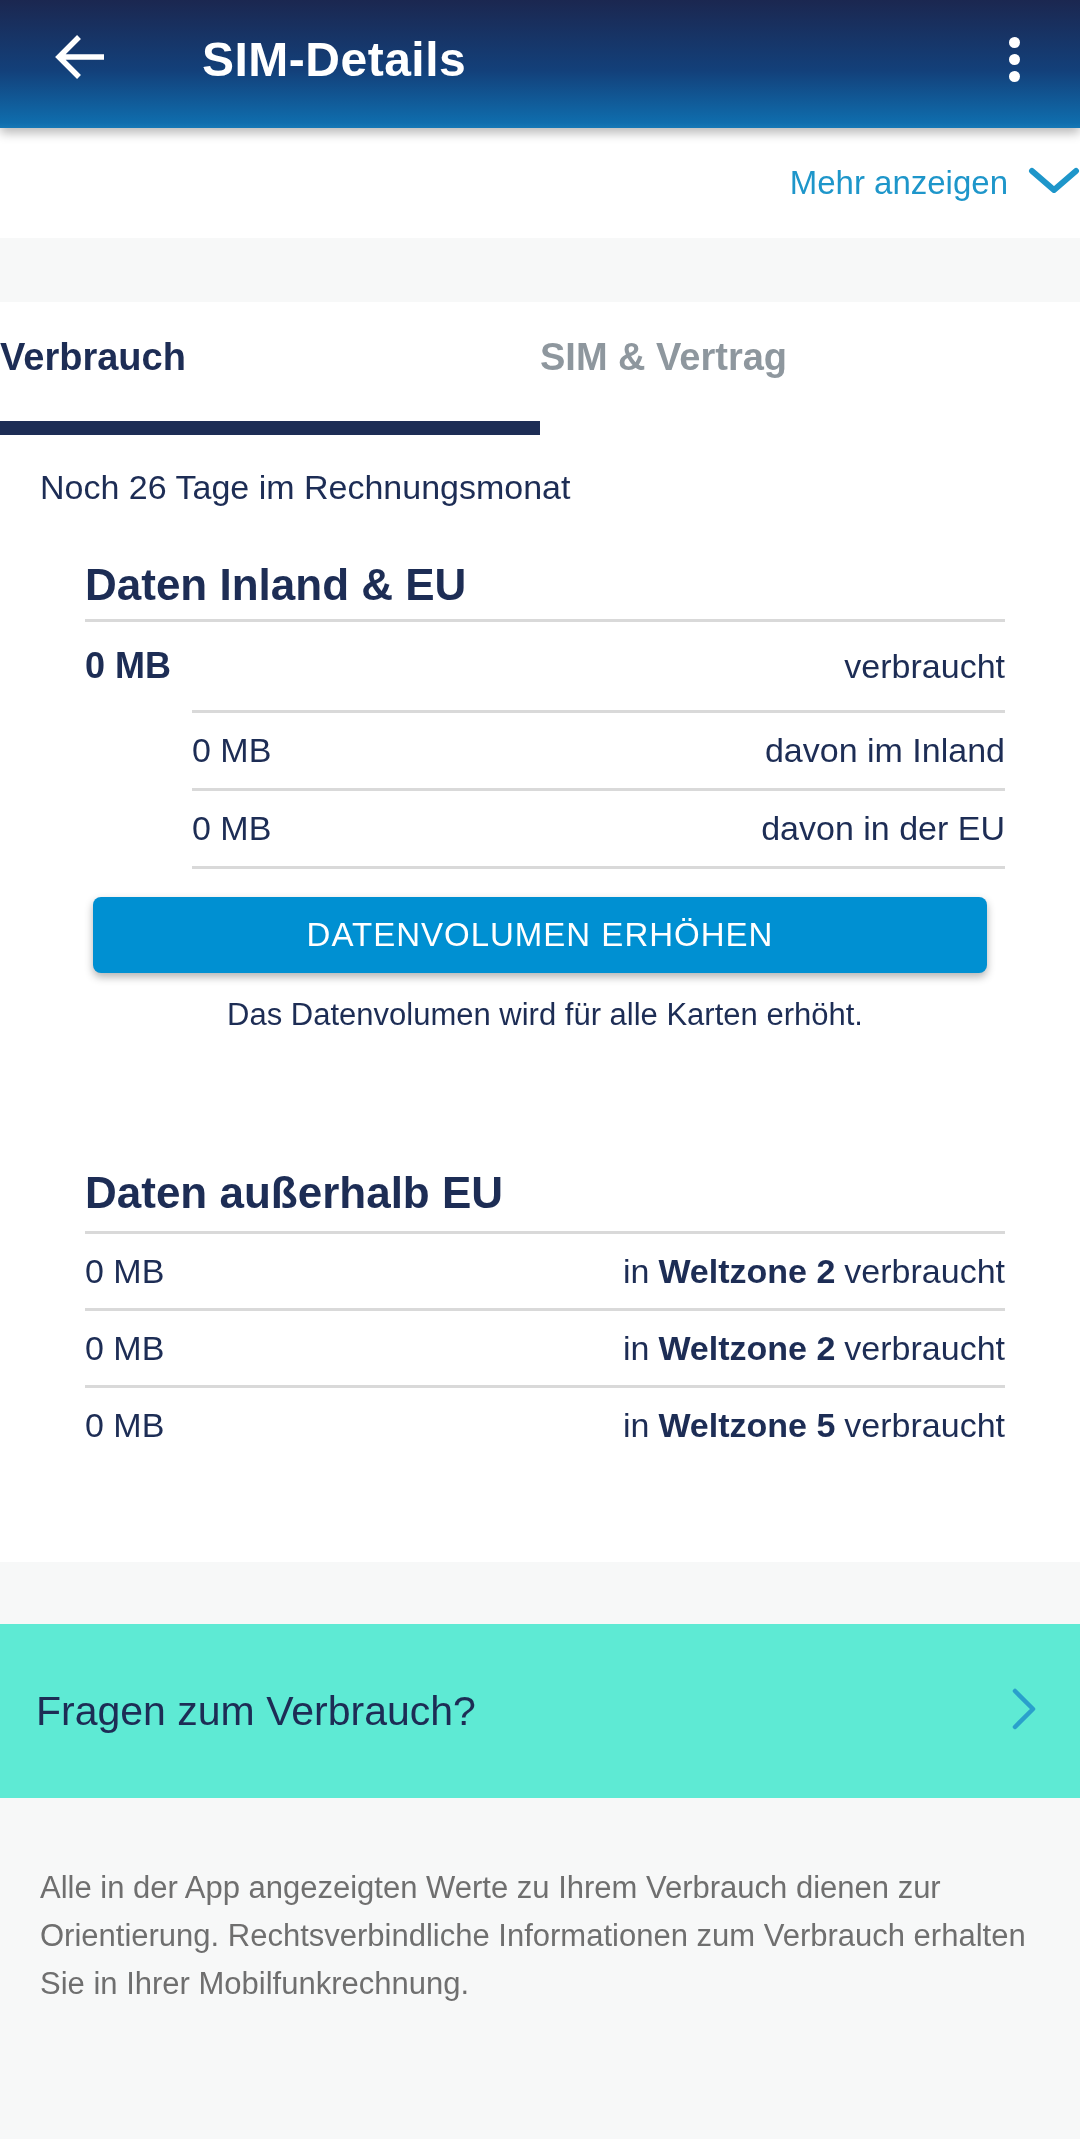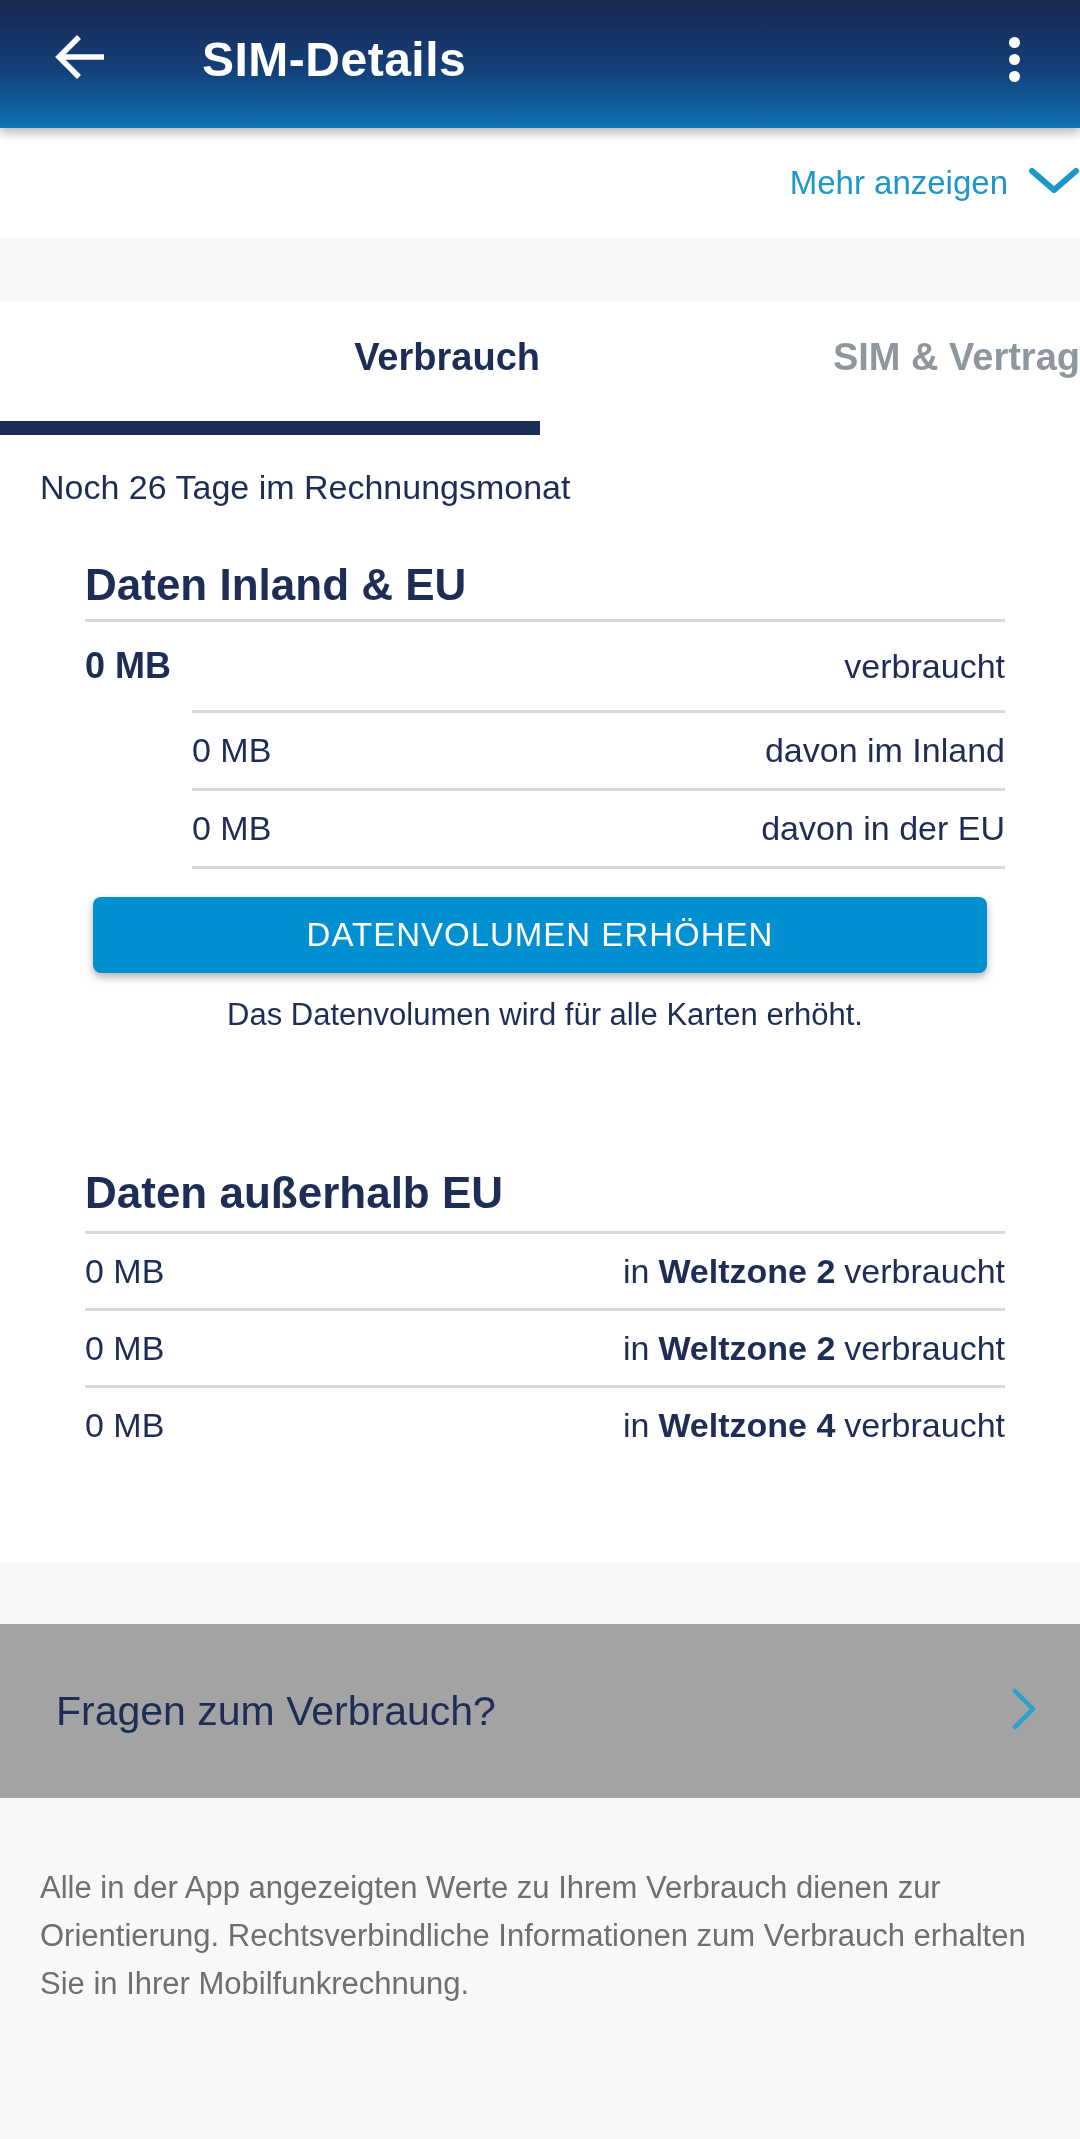--- a/index.html
+++ b/index.html
@@ -61,25 +61,24 @@
   .tabs {
     flex: 0 0 133px;
     background: #ffffff;
     display: flex;
     position: relative;
   }
   .tab {
     width: 50%;
     display: flex;
     align-items: center;
-    justify-content: flex-end;
+    justify-content: flex-start;
     padding-bottom: 22px;
     font-size: 38px;
     font-weight: 700;
-    margin-left: 16px;
   }
   .tab.active { color: #1d2d55; }
   .tab.inactive { color: #8e979e; }
   .tab-underline {
     position: absolute;
     left: 0; bottom: 0;
     width: 540px; height: 14px;
     background: #1d2d55;
   }
 
@@ -128,25 +127,25 @@
   }
   .cta-note { margin-top: 22px; text-align: center; font-size: 31px; line-height: 40px; }
 
   .zone-rows .u-row { height: 74px; }
   .zone-label { display: flex; gap: 9px; font-weight: 400; }
   .zone-label .zone-name { font-weight: 700; }
 
   
   .faq-row {
     flex: 0 0 174px;
-    background: #a3a3a3;
+    background: #5eead4;
     display: flex;
     align-items: center;
     justify-content: space-between;
-    padding: 0 40px 0 56px;
+    padding: 0 40px 0 36px;
   }
   .faq-label { font-size: 41px; }
 
   
   .footer {
     flex: 1;
     background: #f7f8f8;
     padding: 66px 42px 0 40px;
   }
   .footer-text { color: #6f6f6f; font-size: 31px; line-height: 48px; }
@@ -244,21 +243,21 @@
             <span>in</span>
             <span class="zone-name">Weltzone 2</span>
             <span>verbraucht</span>
           </span>
         </div>
         <div class="divider"></div>
         <div class="u-row">
           <span class="u-value">0 MB</span>
           <span class="zone-label">
             <span>in</span>
-            <span class="zone-name">Weltzone 4</span>
+            <span class="zone-name">Weltzone 5</span>
             <span>verbraucht</span>
           </span>
         </div>
       </div>
     </section>
 
   </main>
 
   <div class="band band-2"></div>
 

